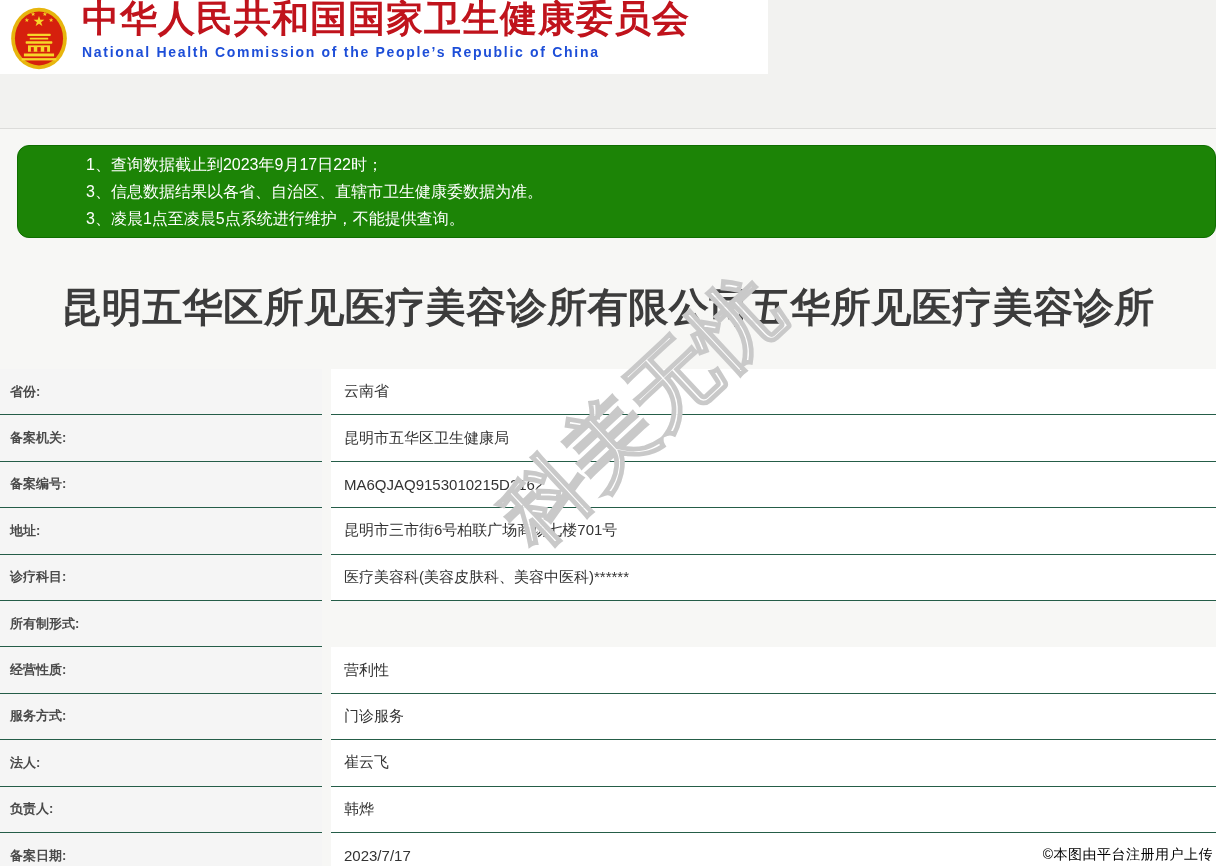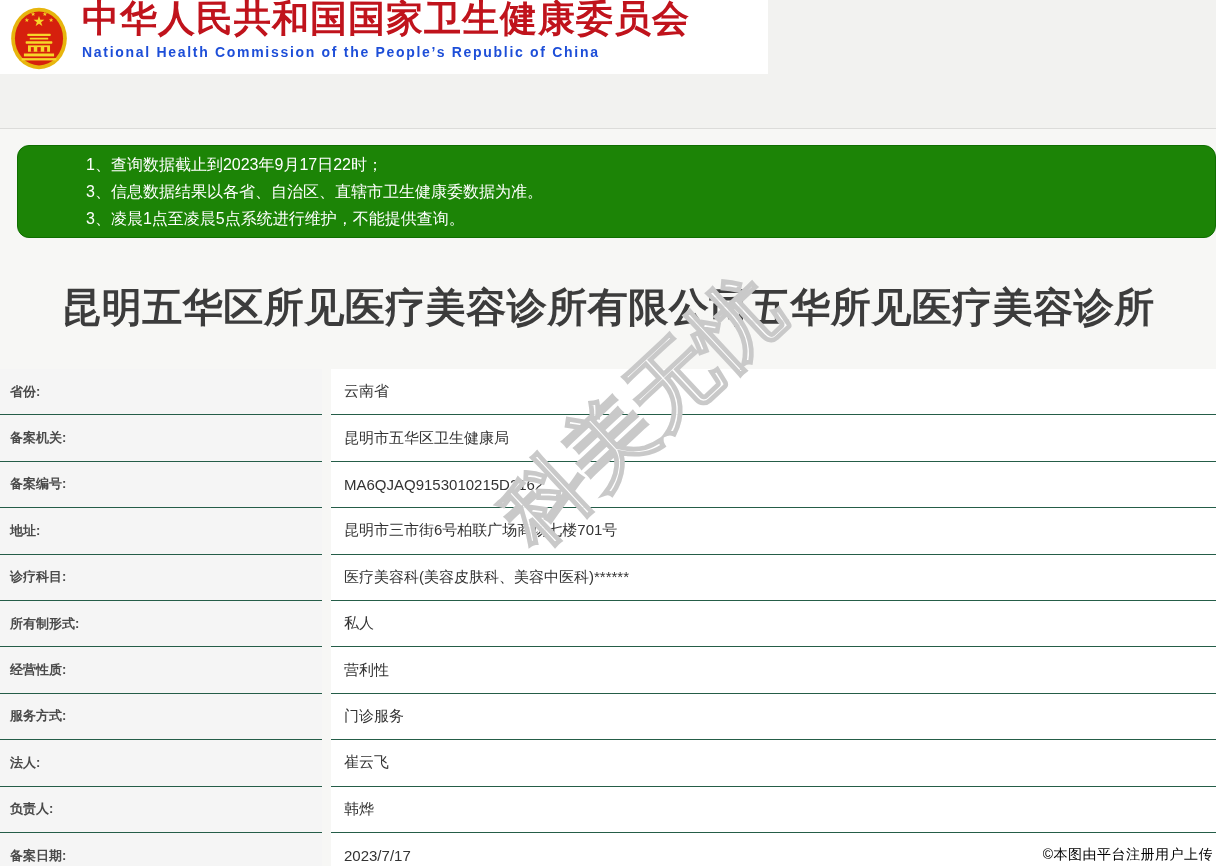--- a/index.html
+++ b/index.html
@@ -154,21 +154,20 @@
 
     <div class="row">
       <div class="cell-label">诊疗科目:</div>
       <div class="cell-gap"></div>
       <div class="cell-value">医疗美容科(美容皮肤科、美容中医科)******</div>
     </div>
 
     <div class="row">
       <div class="cell-label">所有制形式:</div>
       <div class="cell-gap"></div>
-      <div class="cell-value">私人</div>
     </div>
 
     <div class="row">
       <div class="cell-label">经营性质:</div>
       <div class="cell-gap"></div>
       <div class="cell-value">营利性</div>
     </div>
 
     <div class="row">
       <div class="cell-label">服务方式:</div>

